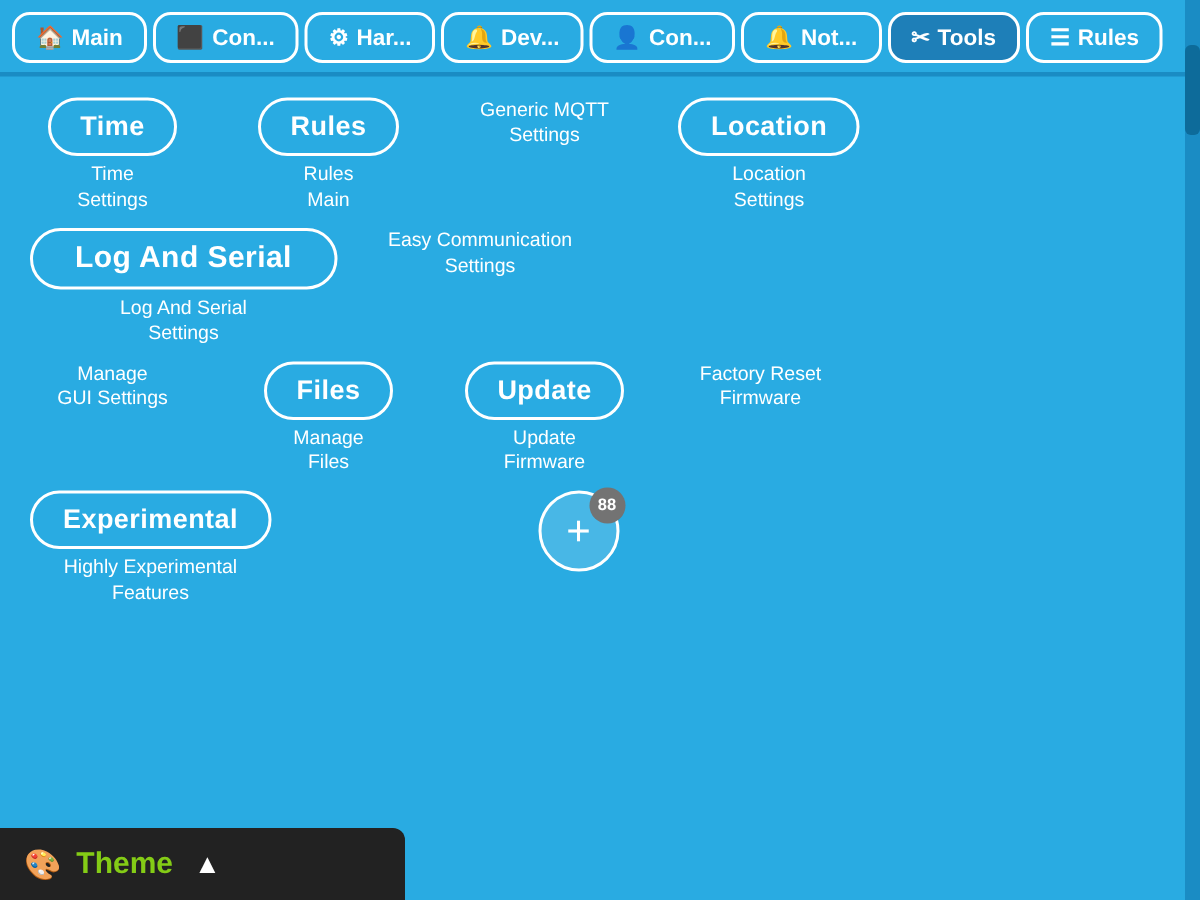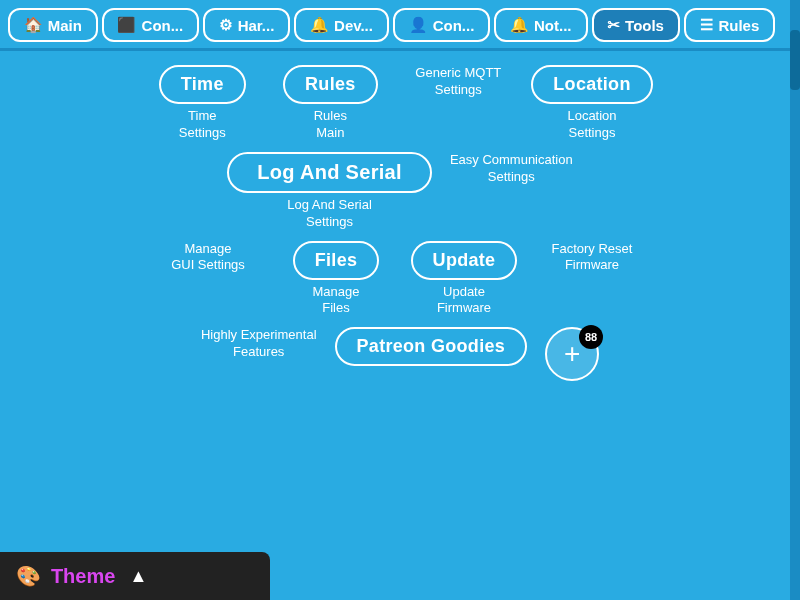--- a/index.html
+++ b/index.html
@@ -56,22 +56,21 @@
     .main-content {
       padding: 14px 20px;
       display: flex;
       flex-direction: column;
       gap: 0px;
     }
 
     
     .tools-row {
       display: flex;
-      justify-content: center;
-      gap: 18px;
+      gap: 34px;
       margin-bottom: 10px;
     }
 
     .tool-item {
       display: flex;
       flex-direction: column;
       align-items: center;
       gap: 4px;
       cursor: pointer;
       min-width: 110px;
@@ -136,21 +135,21 @@
       gap: 10px;
       cursor: pointer;
     }
 
     .bottom-bar-icon {
       font-size: 20px;
       color: #fff;
     }
 
     .bottom-bar-label {
-      color: #d946ef;
+      color: #84cc16;
       font-size: 20px;
       font-weight: 600;
     }
 
     .bottom-bar-arrow {
       color: #fff;
       font-size: 18px;
       margin-left: 4px;
     }
 
@@ -174,21 +173,21 @@
       color: #fff;
       font-size: 28px;
       font-weight: 300;
       cursor: pointer;
     }
 
     .badge-88 {
       position: absolute;
       top: -2px;
       right: -4px;
-      background: #000000;
+      background: #737373;
       color: #fff;
       border-radius: 50%;
       width: 24px;
       height: 24px;
       font-size: 11px;
       font-weight: 700;
       display: flex;
       align-items: center;
       justify-content: center;
     }
@@ -275,24 +274,24 @@
       <button class="tool-btn">Update</button>
       <span class="tool-label"><span>Update</span><br><span>Firmware</span></span>
     </div>
     <div class="tool-item">
       <span class="tool-label"><span>Factory Reset</span><br><span>Firmware</span></span>
     </div>
   </div>
 
   <div class="tools-row" style="align-items: flex-start;">
     <div class="tool-item">
+      <button class="tool-btn">Experimental</button>
       <span class="tool-label"><span>Highly Experimental</span><br><span>Features</span></span>
     </div>
     <div class="tool-item">
-      <button class="tool-btn">Patreon Goodies</button>
     </div>
     <div class="plus-badge-container" style="padding-top:0; margin-top: 0;">
       <div class="plus-circle">+</div>
       <div class="badge-88">88</div>
     </div>
   </div>
 
 </div>
 
 <div class="scrollbar">

